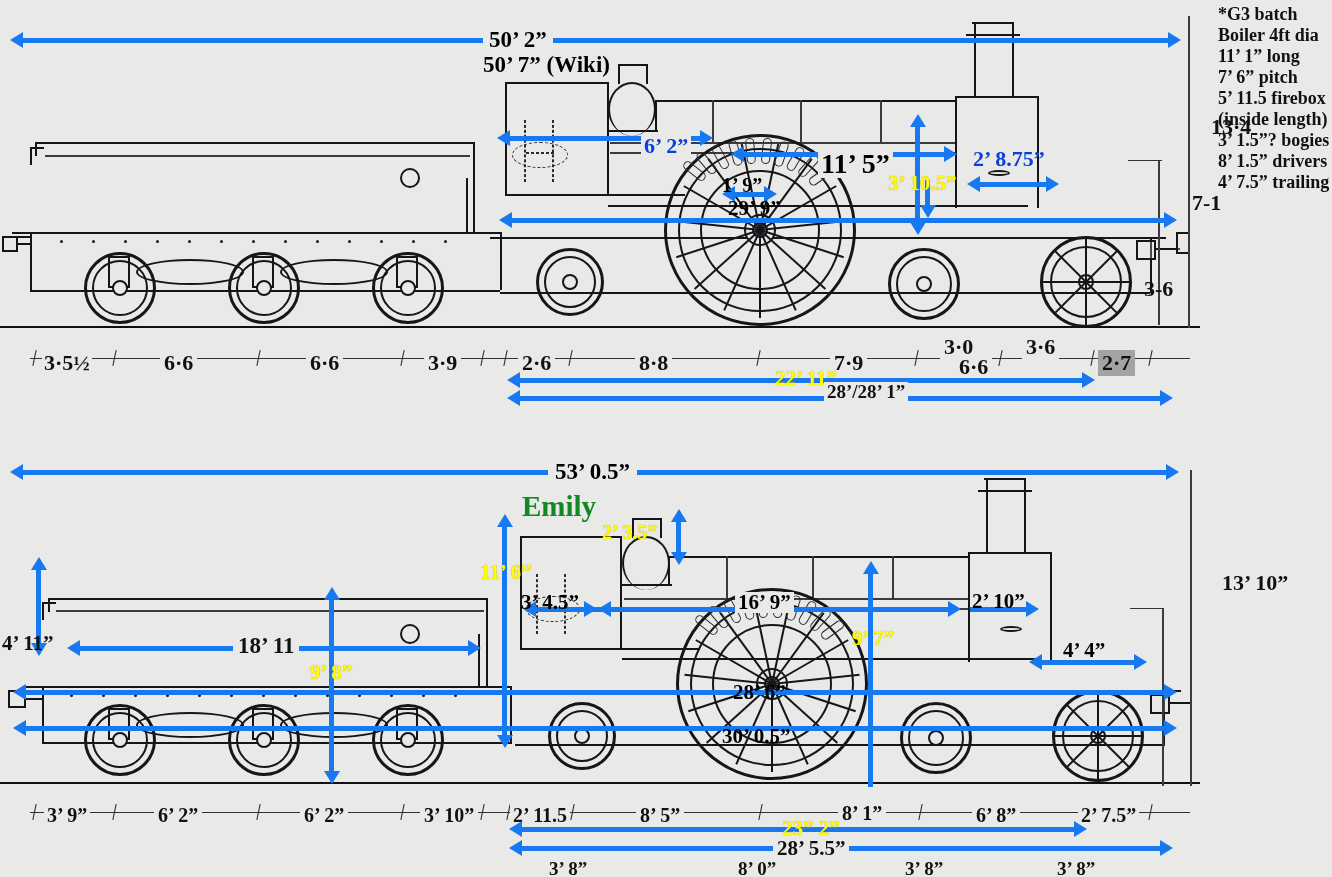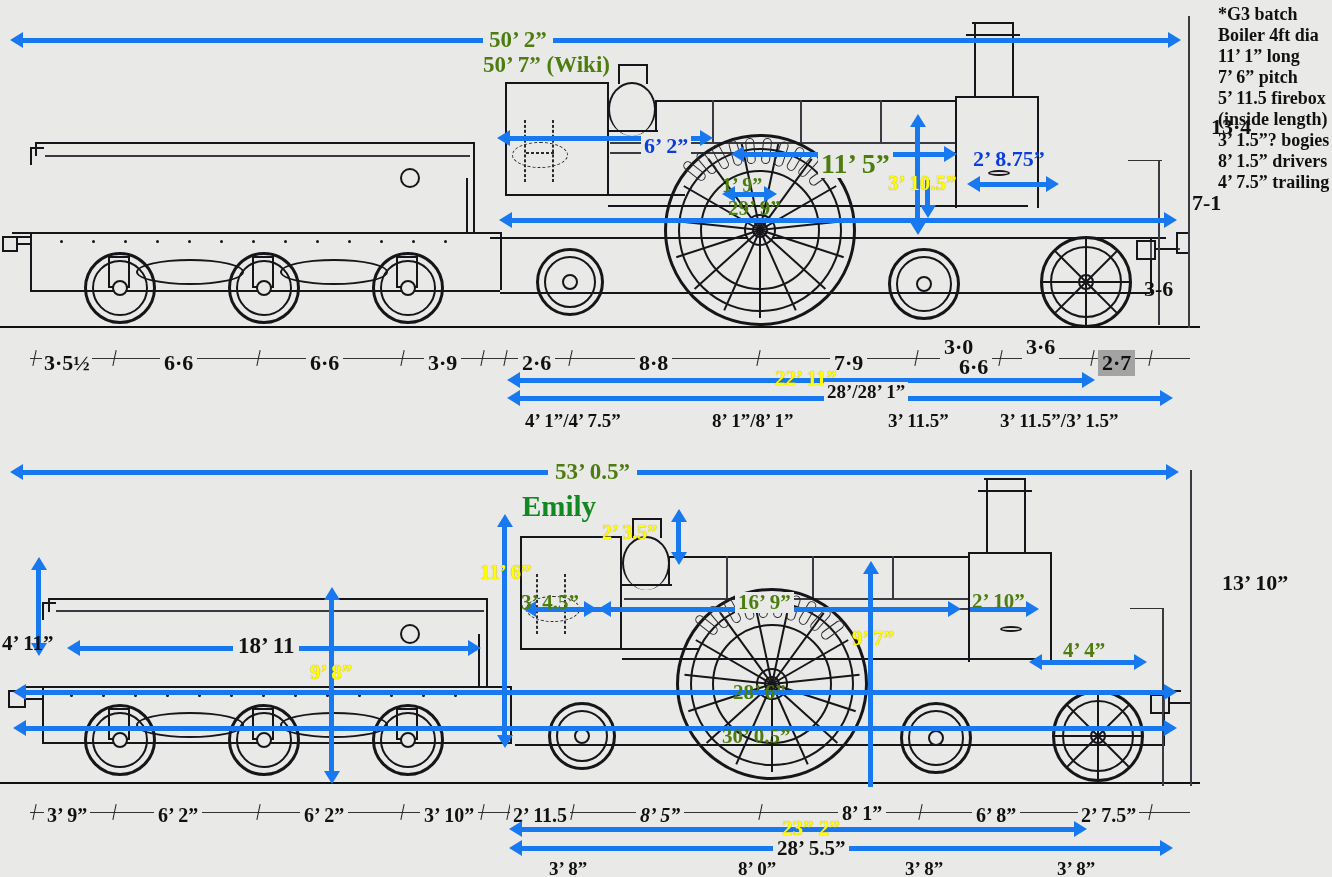--- a/index.html
+++ b/index.html
@@ -15,21 +15,21 @@
 
   
   .lbl{
     position:absolute;
     white-space:nowrap;
     font-weight:bold;
     line-height:1;
     font-family:"Liberation Serif", serif;
     -webkit-font-smoothing:none;
   }
-  .red{color:#4d7c0f;}
+  .red{color:#000000;}
   .blue{color:#0b3fdd;}
   .yel{color:#ffff00;text-shadow:0 0 1px #aa8800;}
   .blk{color:#111111;}
   .grn{color:#118822;}
 
   
   .harr{position:absolute;height:0;border-top:5px solid #1878f0;}
   .varr{position:absolute;width:0;border-left:5px solid #1878f0;}
   .ah{position:absolute;width:0;height:0;}
   .ah-l{border-top:8px solid transparent;border-bottom:8px solid transparent;border-right:13px solid #1878f0;}
@@ -305,26 +305,20 @@
   <div class="harr" style="left:518px;top:378px;width:570px;"></div>
   <div class="ah ah-l" style="left:507px;top:372px;"></div>
   <div class="ah ah-r" style="left:1082px;top:372px;"></div>
   <div class="lbl yel" style="left:775px;top:368px;font-size:21px;">22’ 11”</div>
 
   <div class="harr" style="left:518px;top:396px;width:648px;"></div>
   <div class="ah ah-l" style="left:507px;top:390px;"></div>
   <div class="ah ah-r" style="left:1160px;top:390px;"></div>
   <div class="lbl blk" style="left:824px;top:382px;font-size:19px;background:#e9e9e7;padding:0 3px;">28’/28’ 1”</div>
 
-  <div style="position:absolute;left:0;top:410px;width:1200px;height:24px;font-size:19px;font-weight:bold;color:#111;">
-    <span style="position:absolute;left:525px;">4’ 1”/4’ 7.5”</span>
-    <span style="position:absolute;left:712px;">8’ 1”/8’ 1”</span>
-    <span style="position:absolute;left:888px;">3’ 11.5”</span>
-    <span style="position:absolute;left:1000px;">3’ 11.5”/3’ 1.5”</span>
-  </div>
 
   <div class="drw" style="left:0;top:450px;width:1200px;height:340px;">
 
     <div class="ln hln" style="left:48px;top:148px;width:440px;"></div>
     <div class="ln hln thin" style="left:56px;top:160px;width:428px;"></div>
     <div class="ln vln" style="left:48px;top:148px;height:14px;"></div>
     <div class="ln vln" style="left:486px;top:150px;height:86px;"></div>
     <div class="ln hln" style="left:42px;top:152px;width:14px;"></div>
     <div class="ln vln" style="left:42px;top:152px;height:18px;"></div>
     <div class="ln hln" style="left:22px;top:236px;width:488px;"></div>
@@ -533,21 +527,21 @@
     <div class="dimtick" style="left:572px;top:14px;"></div>
     <div class="dimtick" style="left:760px;top:14px;"></div>
     <div class="dimtick" style="left:920px;top:14px;"></div>
     <div class="dimtick" style="left:1080px;top:14px;"></div>
     <div class="dimtick" style="left:1150px;top:14px;"></div>
     <span style="left:44px;top:14px;background:#e9e9e7;padding:0 3px;">3’ 9”</span>
     <span style="left:154px;top:14px;background:#e9e9e7;padding:0 4px;">6’ 2”</span>
     <span style="left:300px;top:14px;background:#e9e9e7;padding:0 4px;">6’ 2”</span>
     <span style="left:420px;top:14px;background:#e9e9e7;padding:0 4px;">3’ 10”</span>
     <span style="left:510px;top:14px;background:#e9e9e7;padding:0 3px;">2’ 11.5</span>
-    <span style="left:636px;top:14px;background:#e9e9e7;padding:0 4px;font-style:italic;">8’ 5”</span>
+    <span style="left:636px;top:14px;background:#e9e9e7;padding:0 4px;">8’ 5”</span>
     <span style="left:838px;top:12px;background:#e9e9e7;padding:0 4px;">8’ 1”</span>
     <span style="left:972px;top:14px;background:#e9e9e7;padding:0 4px;">6’ 8”</span>
     <span style="left:1078px;top:14px;background:#e9e9e7;padding:0 3px;">2’ 7.5”</span>
   </div>
 
   <div class="harr" style="left:520px;top:827px;width:560px;"></div>
   <div class="ah ah-l" style="left:509px;top:821px;"></div>
   <div class="ah ah-r" style="left:1074px;top:821px;"></div>
   <div class="lbl yel" style="left:782px;top:818px;font-size:21px;">23” 2”</div>
 

